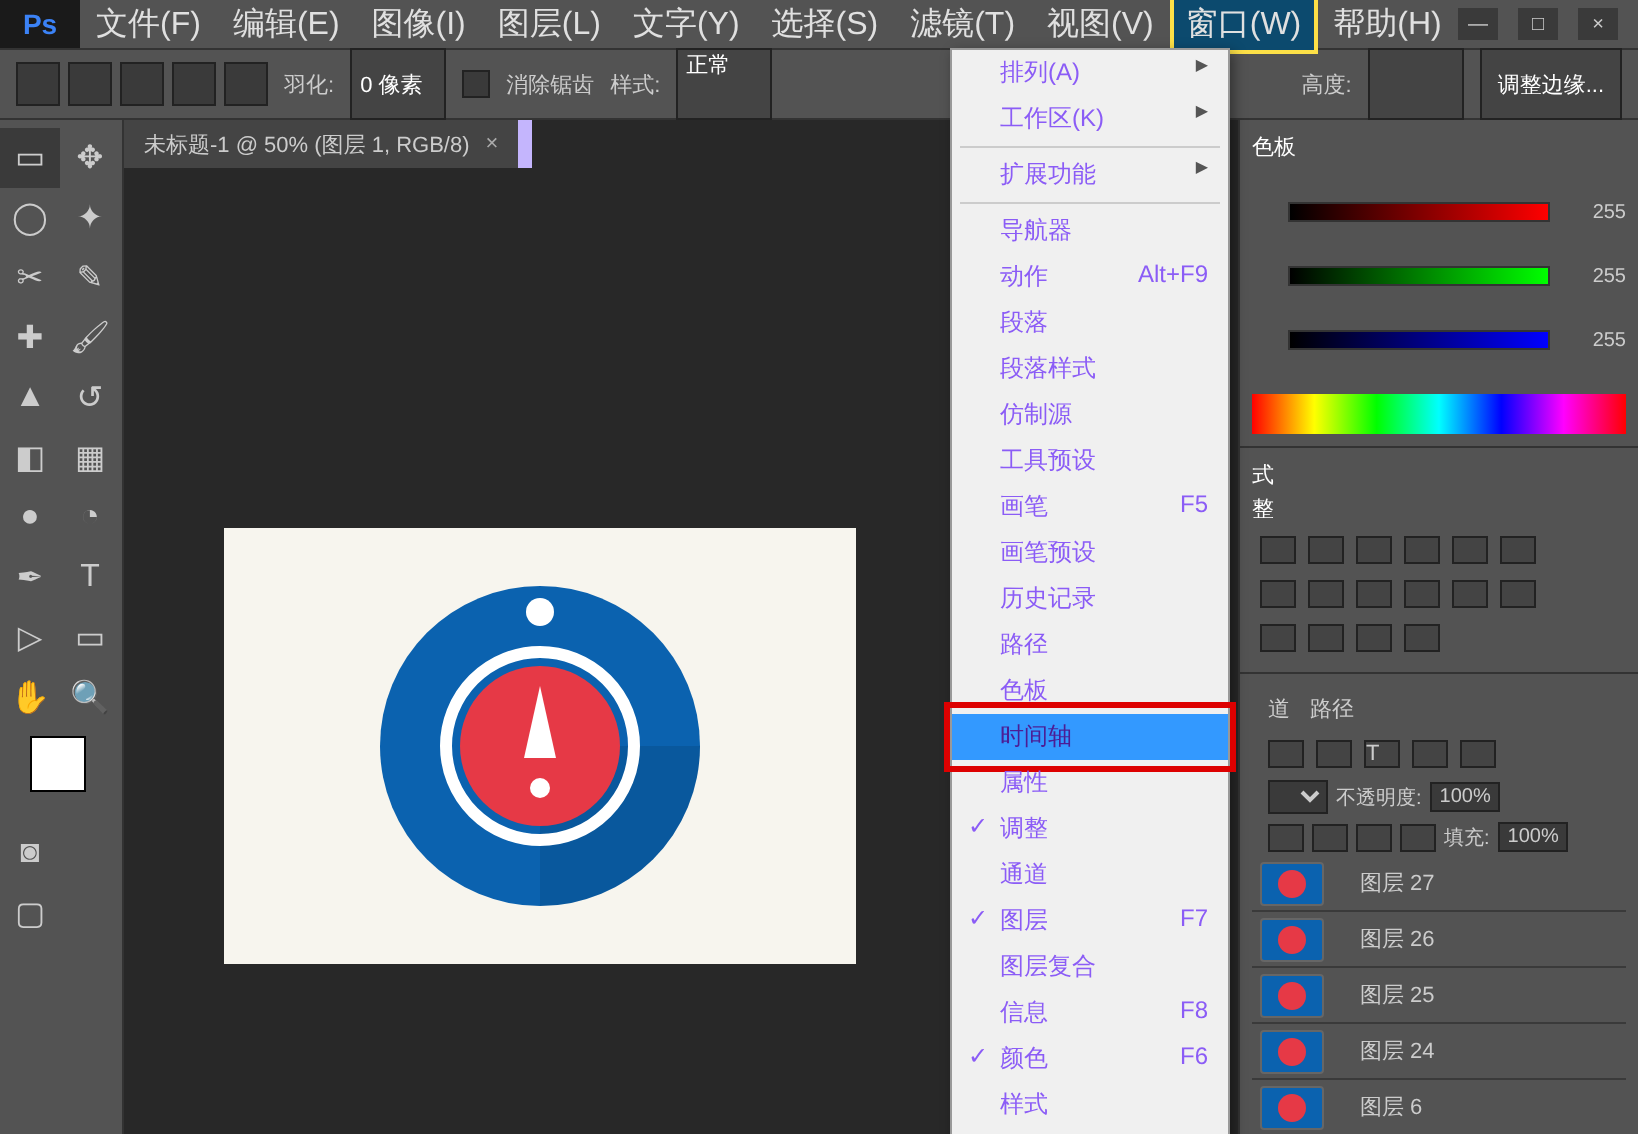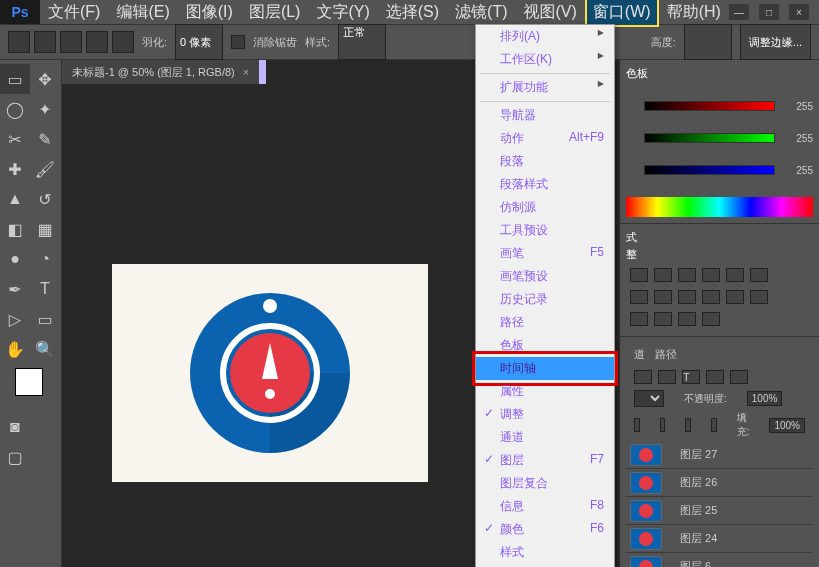--- a/index.html
+++ b/index.html
@@ -60,21 +60,21 @@
 .slider-val { width: 32px; font-size: 10px; color: #ccc; text-align: right; }
 .gradient-r { background: linear-gradient(to right, #000, #f00); }
 .gradient-g { background: linear-gradient(to right, #000, #0f0); }
 .gradient-b { background: linear-gradient(to right, #000, #00f); }
 .spectrum { height: 20px; background: linear-gradient(to right, red, yellow, lime, cyan, blue, magenta, red); margin-top: 4px; }
 .icon-row { display: flex; gap: 6px; padding: 4px; flex-wrap: wrap; }
 .panel-icon { width: 18px; height: 14px; background: #444; border: 1px solid #222; }
 
 .layer-panel { font-size: 11px; color: #ccc; }
 .layer-head { display: flex; gap: 10px; padding: 4px 8px; }
-.layer-opts { display: flex; align-items: center; gap: 20px; padding: 2px 8px; font-size: 10px; }
+.layer-opts { display: flex; align-items: center; gap: 4px; padding: 2px 8px; font-size: 10px; }
 .layer-opts select, .layer-opts .val { background: #3a3a3a; border: 1px solid #222; color: #ccc; font-size: 10px; padding: 1px 4px; }
 .layer-list { }
 .layer-row { display: flex; align-items: center; height: 28px; border-bottom: 1px solid #3a3a3a; padding: 0 4px; gap: 18px; }
 .layer-thumb { width: 32px; height: 22px; background: #0b62af; border: 1px solid #666; border-radius: 2px; display: flex; align-items: center; justify-content: center; }
 .layer-thumb-inner { width: 14px; height: 14px; background: #e63946; border-radius: 50%; }
 .layer-name { flex: 1; font-size: 11px; }
 </style>
 </head>
 <body>
 

